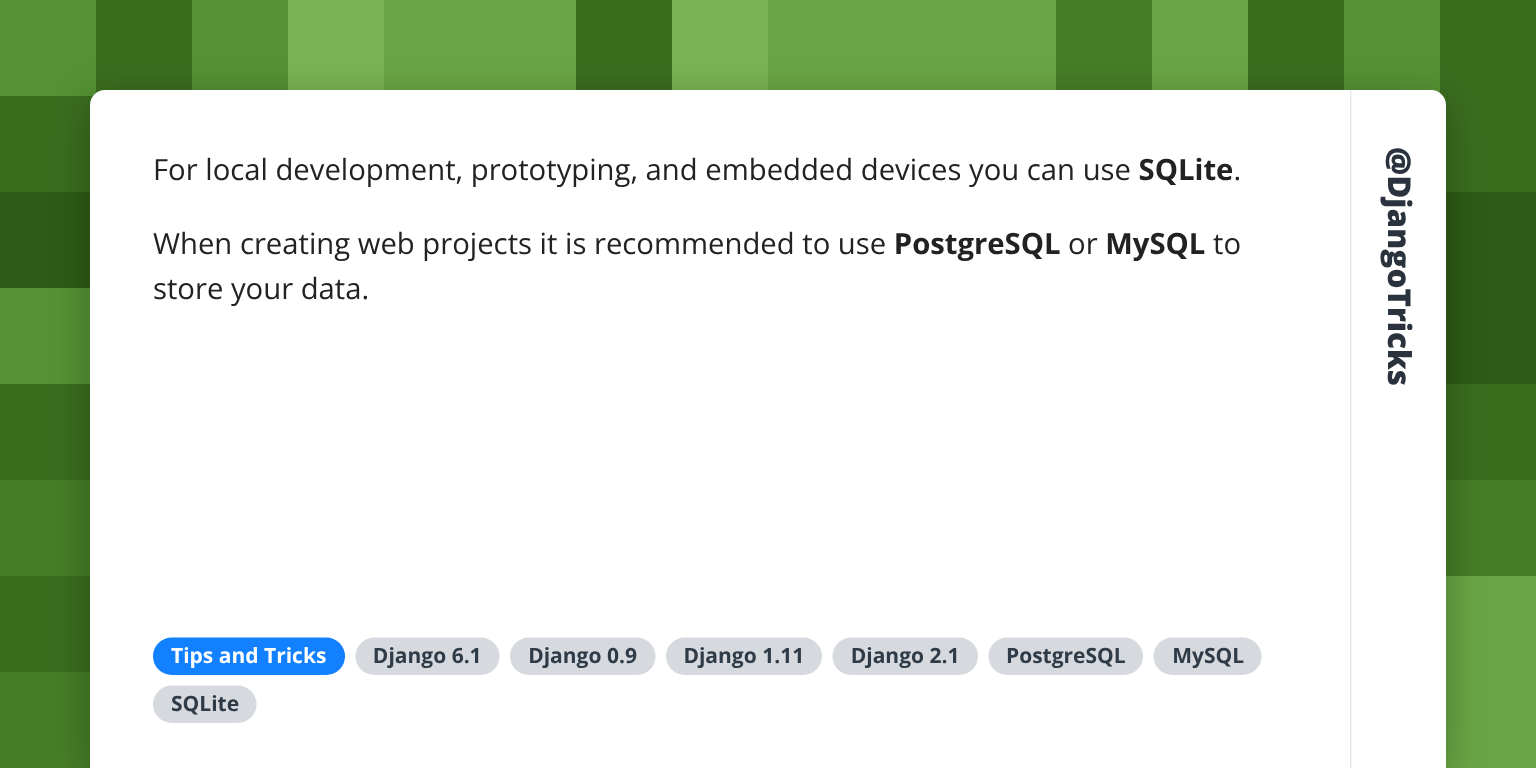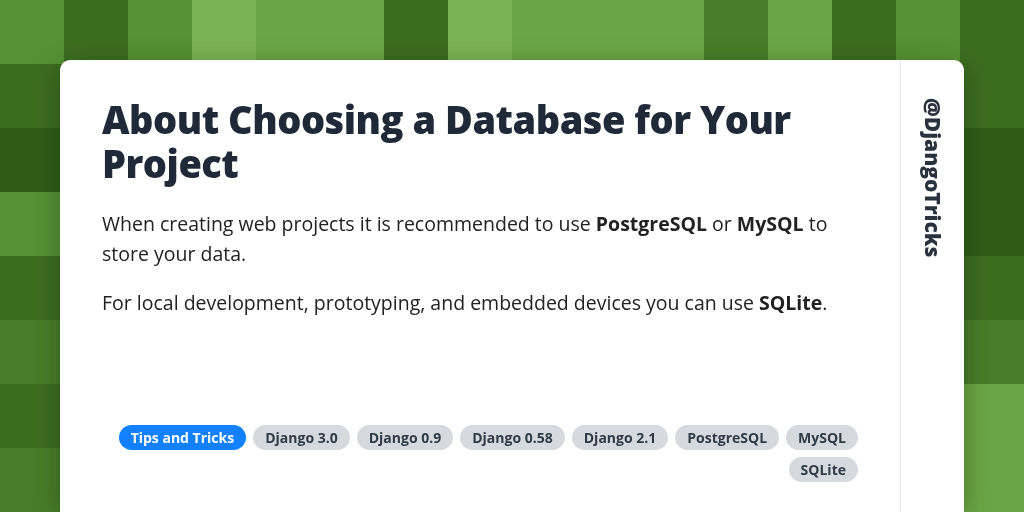--- a/index.html
+++ b/index.html
@@ -64,21 +64,20 @@
       font-weight: 700;
     }
     
     .spacer { flex: 1; }
     
     .tags {
       display: flex;
       flex-wrap: wrap;
       gap: 7px;
       margin-top: 10px;
-      justify-content: flex-end;
     }
     
     .tag {
       display: inline-block;
       padding: 3px 12px;
       border-radius: 999px;
       font-size: 14px;
       font-weight: 700;
       background: #d6dadf;
       color: #2f3b47;
@@ -237,37 +236,36 @@
     <div style="background: rgb(59, 109, 31);"></div>
     <div style="background: rgb(46, 92, 22);"></div>
     <div style="background: rgb(59, 109, 31);"></div>
     <div style="background: rgb(86, 146, 53);"></div>
     <div style="background: rgb(86, 146, 53);"></div>
     <div style="background: rgb(106, 166, 69);"></div>
   </div>
 
 <div class="card">
   <div class="card-main">
-    <h1 class="article-title">About Choosing a Database for Your Project</h1>
+
+    <p class="body-text">
+      <span>For local development, prototyping, and embedded devices you can use </span><strong>SQLite</strong><span>.</span>
+    </p>
 
     <p class="body-text">
       <span>When creating web projects it is recommended to use </span><strong>PostgreSQL</strong><span> or </span><strong>MySQL</strong><span> to store your data.</span>
     </p>
 
-    <p class="body-text">
-      <span>For local development, prototyping, and embedded devices you can use </span><strong>SQLite</strong><span>.</span>
-    </p>
-
     <div class="spacer"></div>
 
     <div class="tags" id="tags">
         <a class="tag primary">Tips and Tricks</a>
-        <a class="tag">Django 3.0</a>
+        <a class="tag">Django 6.1</a>
         <a class="tag">Django 0.9</a>
-        <a class="tag">Django 0.58</a>
+        <a class="tag">Django 1.11</a>
         <a class="tag">Django 2.1</a>
         <a class="tag">PostgreSQL</a>
         <a class="tag">MySQL</a>
         <a class="tag">SQLite</a>
       </div>
   </div>
 
   <div class="card-aside">
     <div class="handle">@DjangoTricks</div>
   </div>

